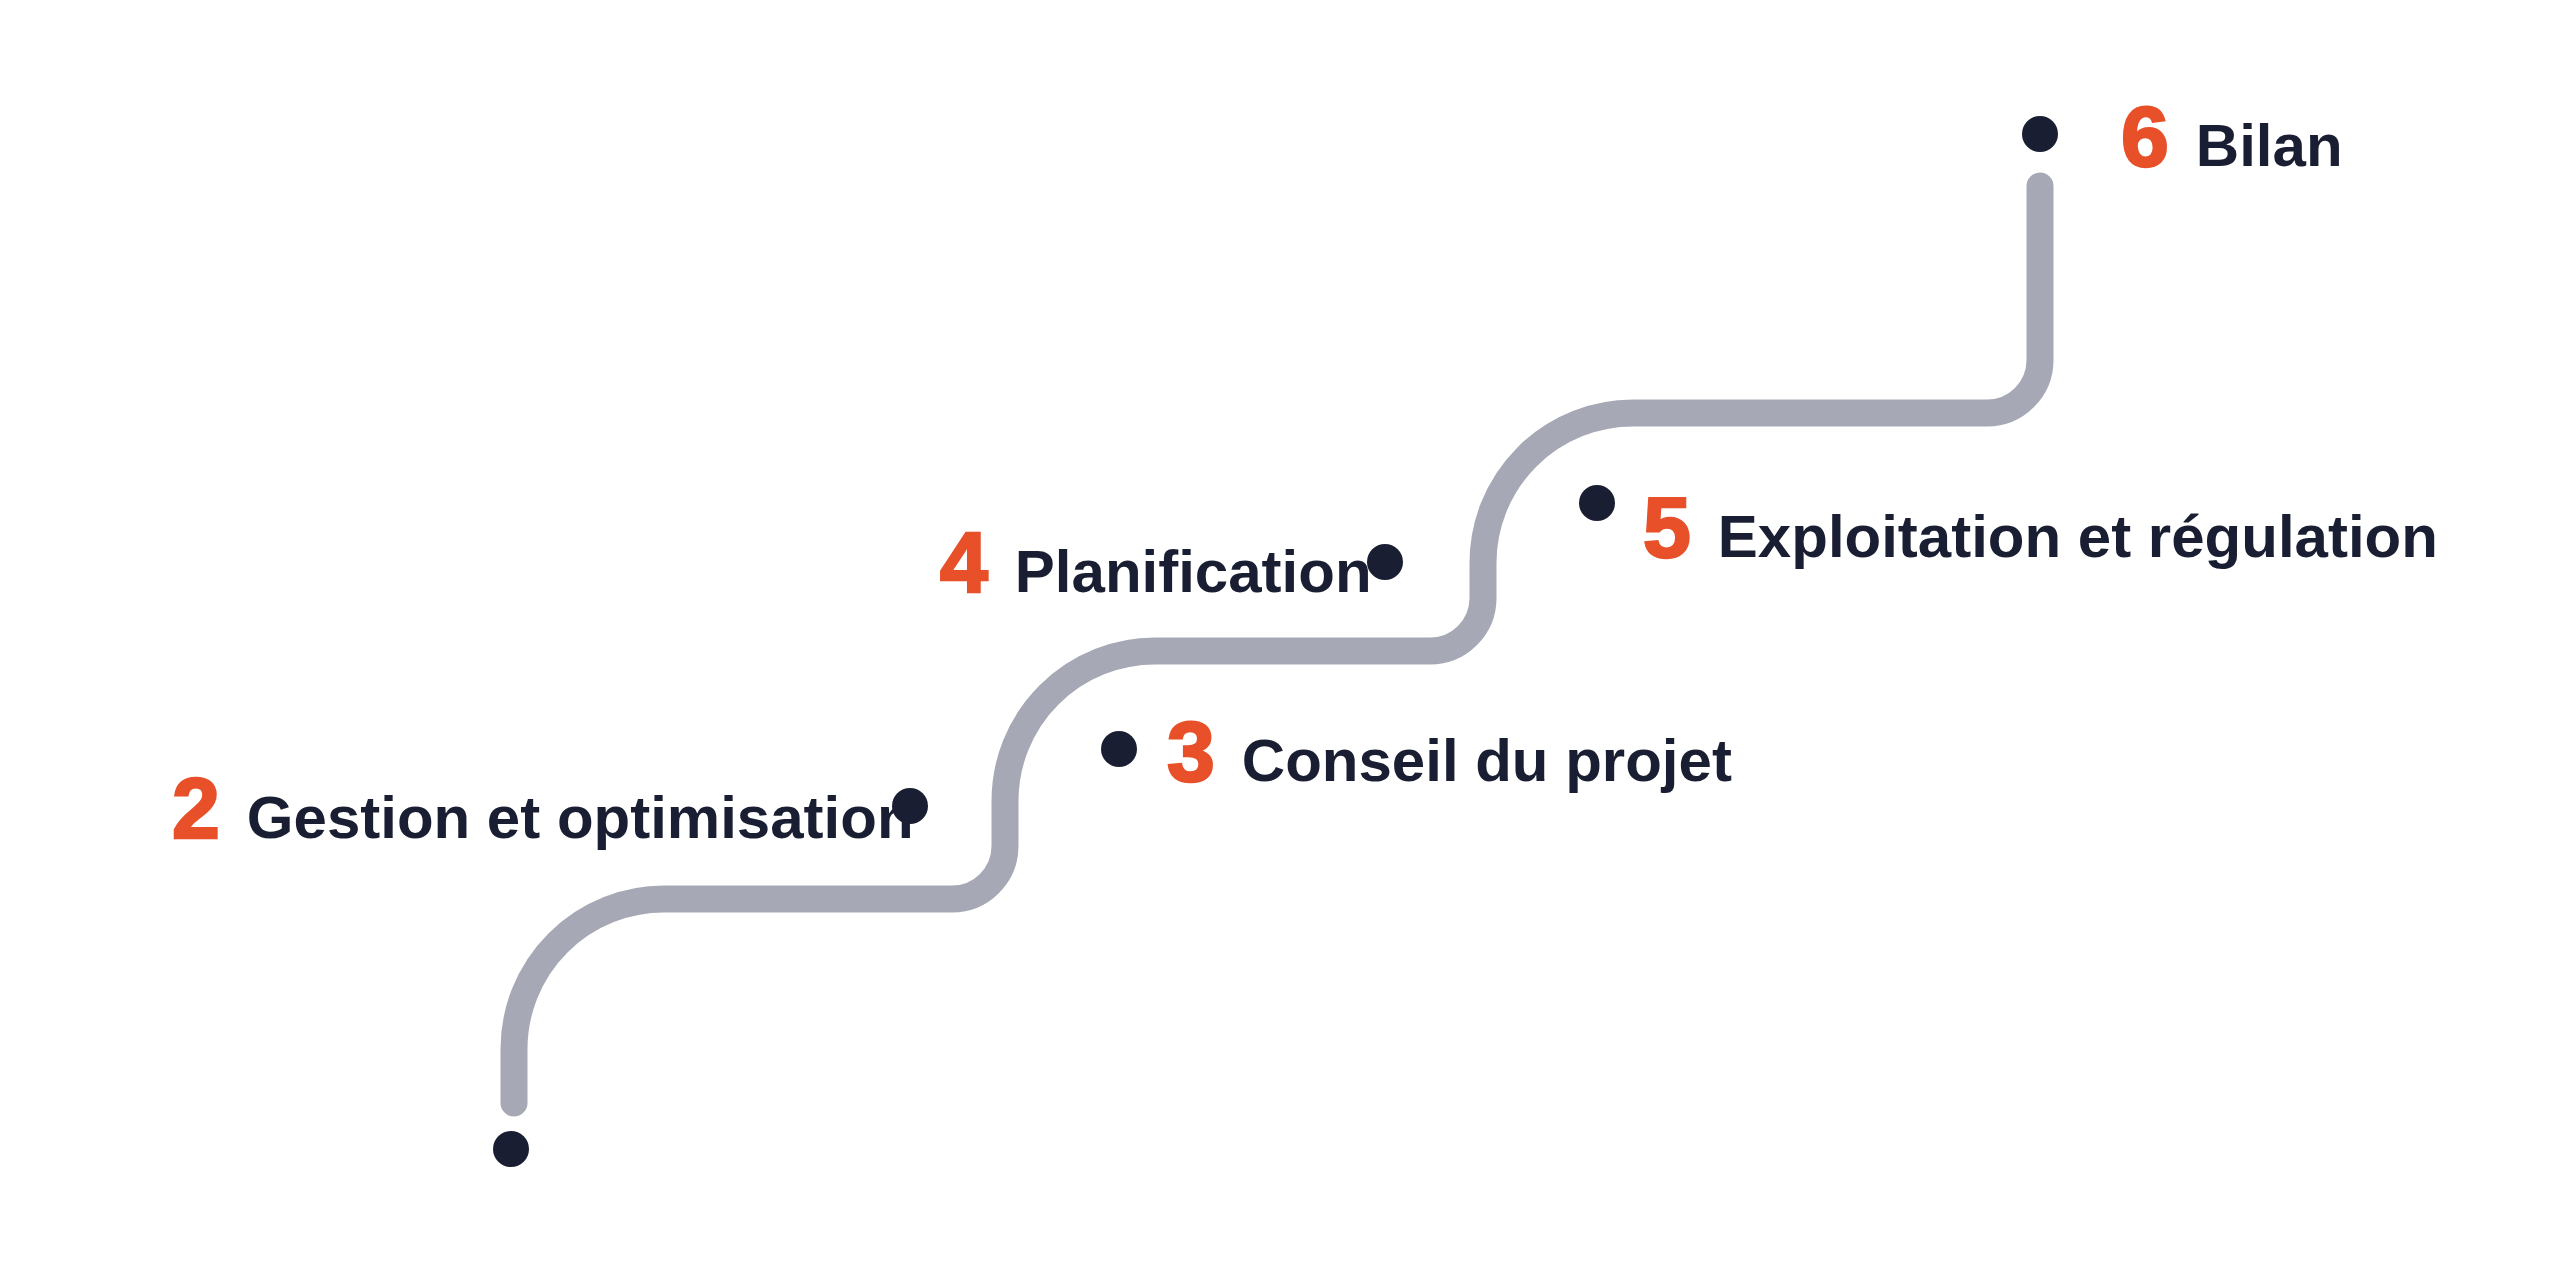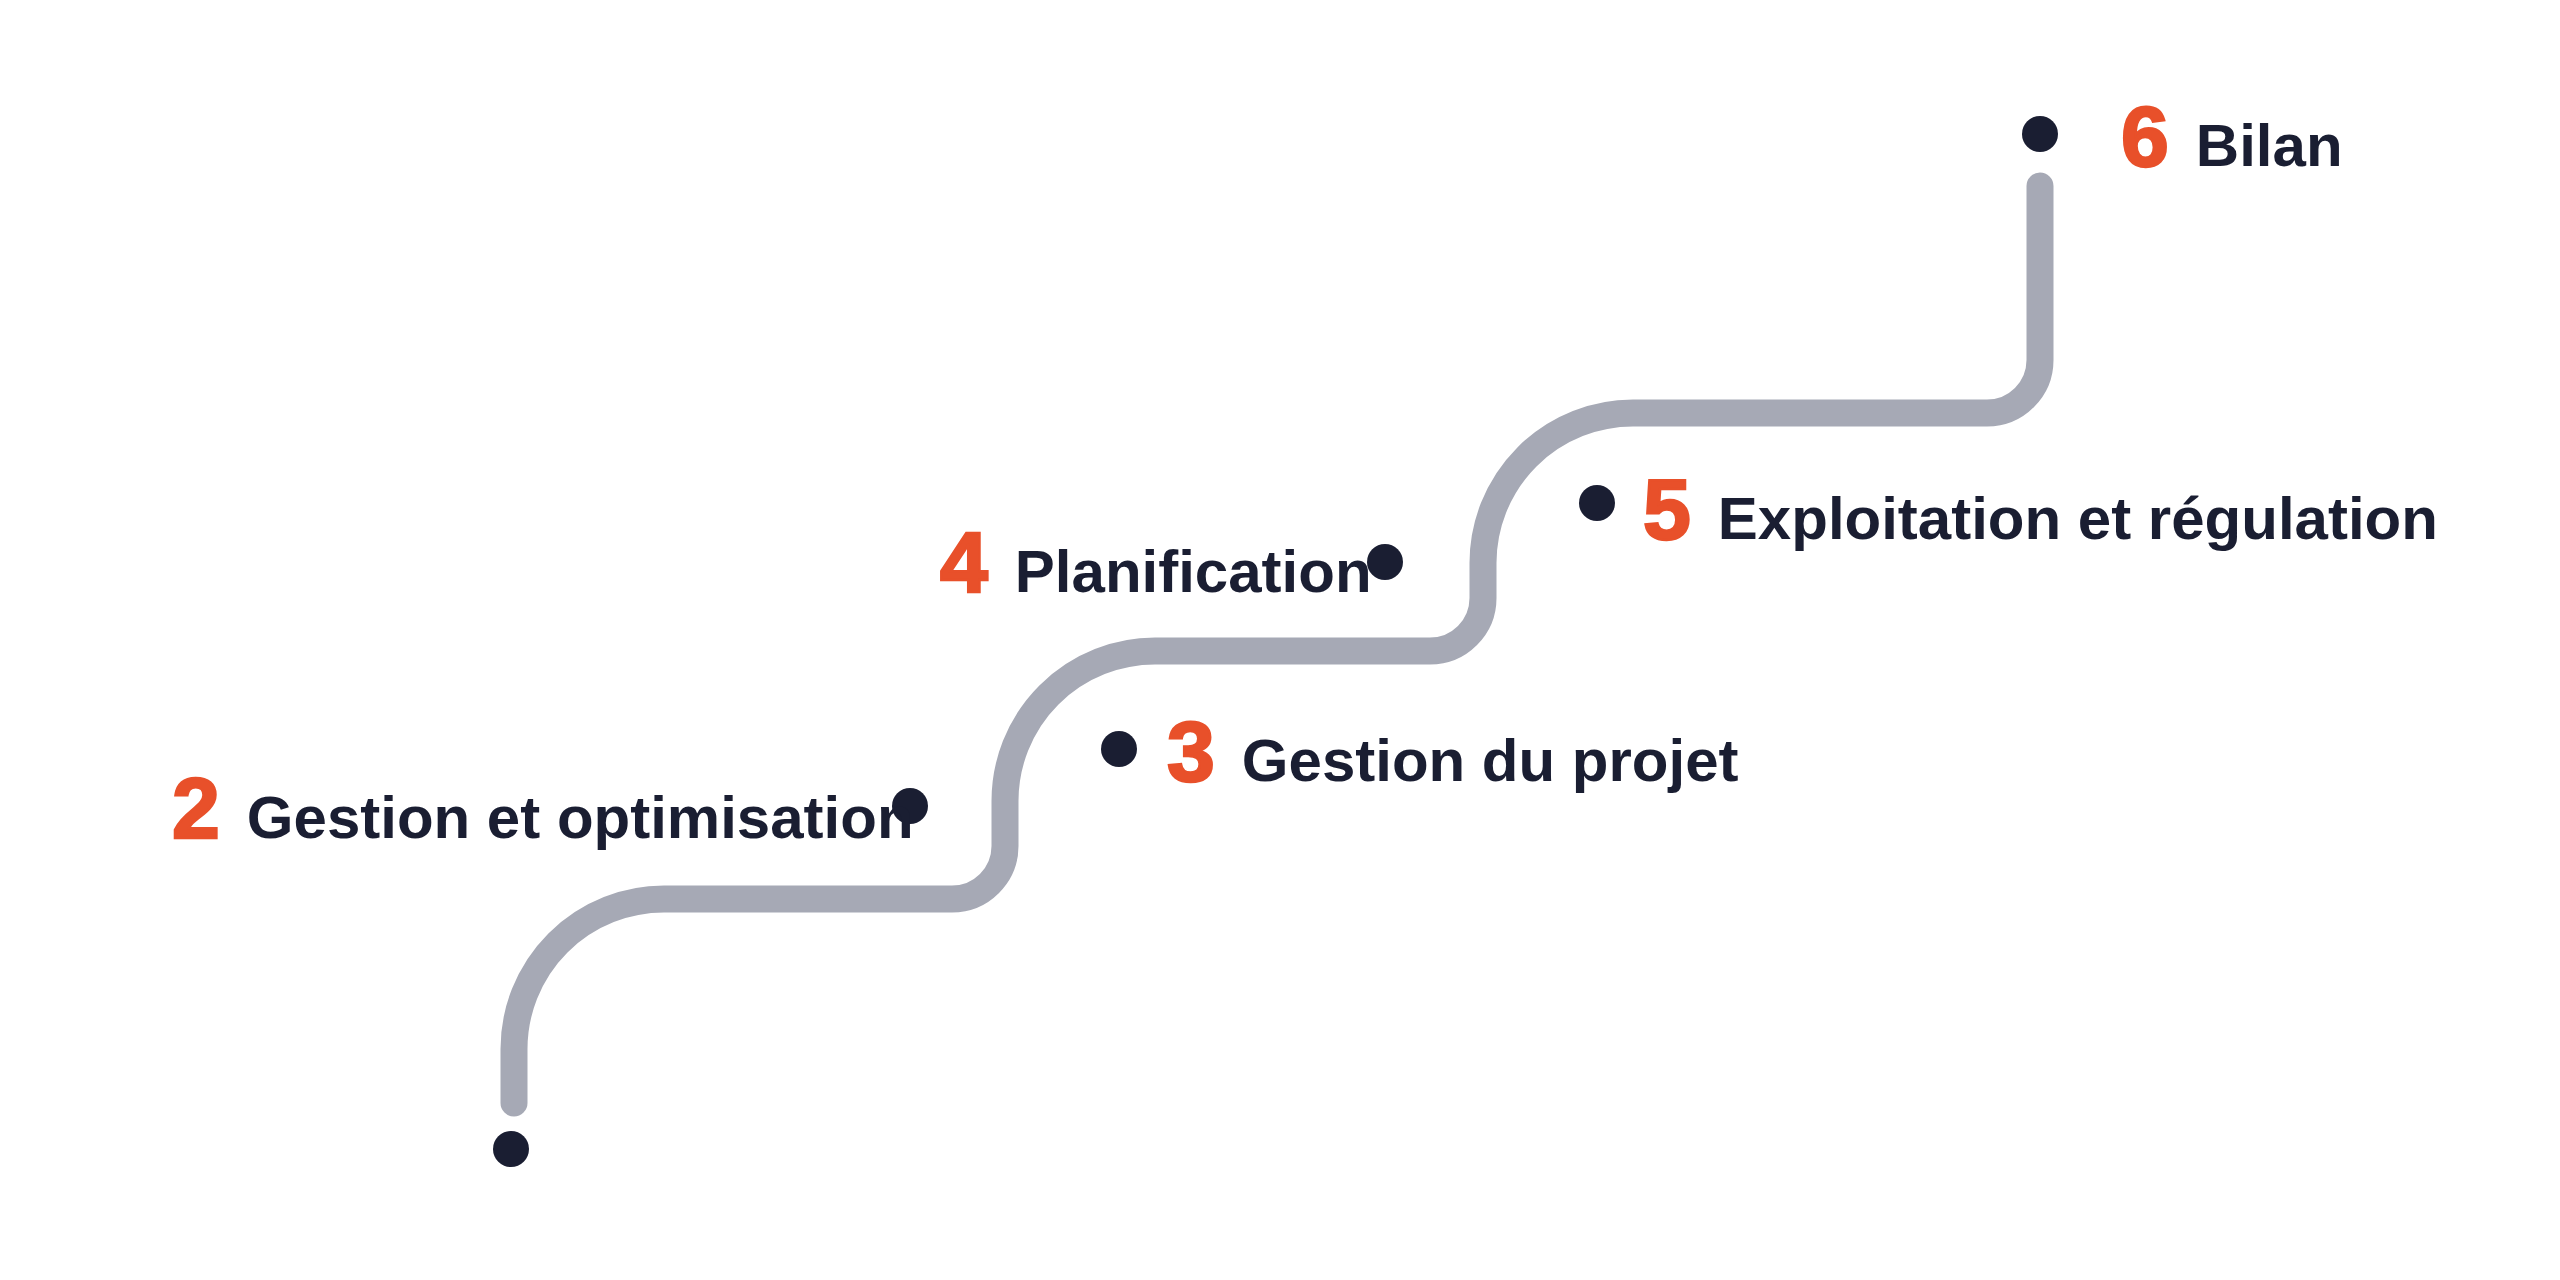--- a/index.html
+++ b/index.html
@@ -74,21 +74,21 @@
   <div class="dot" style="left:493px;  top:1131px;"></div>
   <div class="dot" style="left:892px;  top:788px;"></div>
   <div class="dot" style="left:1101px; top:731px;"></div>
   <div class="dot" style="left:1367px; top:544px;"></div>
   <div class="dot" style="left:1579px; top:485px;"></div>
   <div class="dot" style="left:2022px; top:116px;"></div>
 
 
   <div class="step" style="left:172px; top:765px;"><span class="num">2</span><span class="label">Gestion et optimisation</span></div>
 
-  <div class="step" style="left:1167px; top:708px;"><span class="num">3</span><span class="label">Gestion du projet</span></div>
+  <div class="step" style="left:1167px; top:708px;"><span class="num">3</span><span class="label">Conseil du projet</span></div>
 
   <div class="step" style="left:940px; top:519px;"><span class="num">4</span><span class="label">Planification</span></div>
 
-  <div class="step" style="left:1643px; top:466px;"><span class="num">5</span><span class="label">Exploitation et régulation</span></div>
+  <div class="step" style="left:1643px; top:484px;"><span class="num">5</span><span class="label">Exploitation et régulation</span></div>
 
   <div class="step" style="left:2085px; top:93px;margin-left:36px;"><span class="num">6</span><span class="label">Bilan</span></div>
 
 </div>
 
 </body></html>

